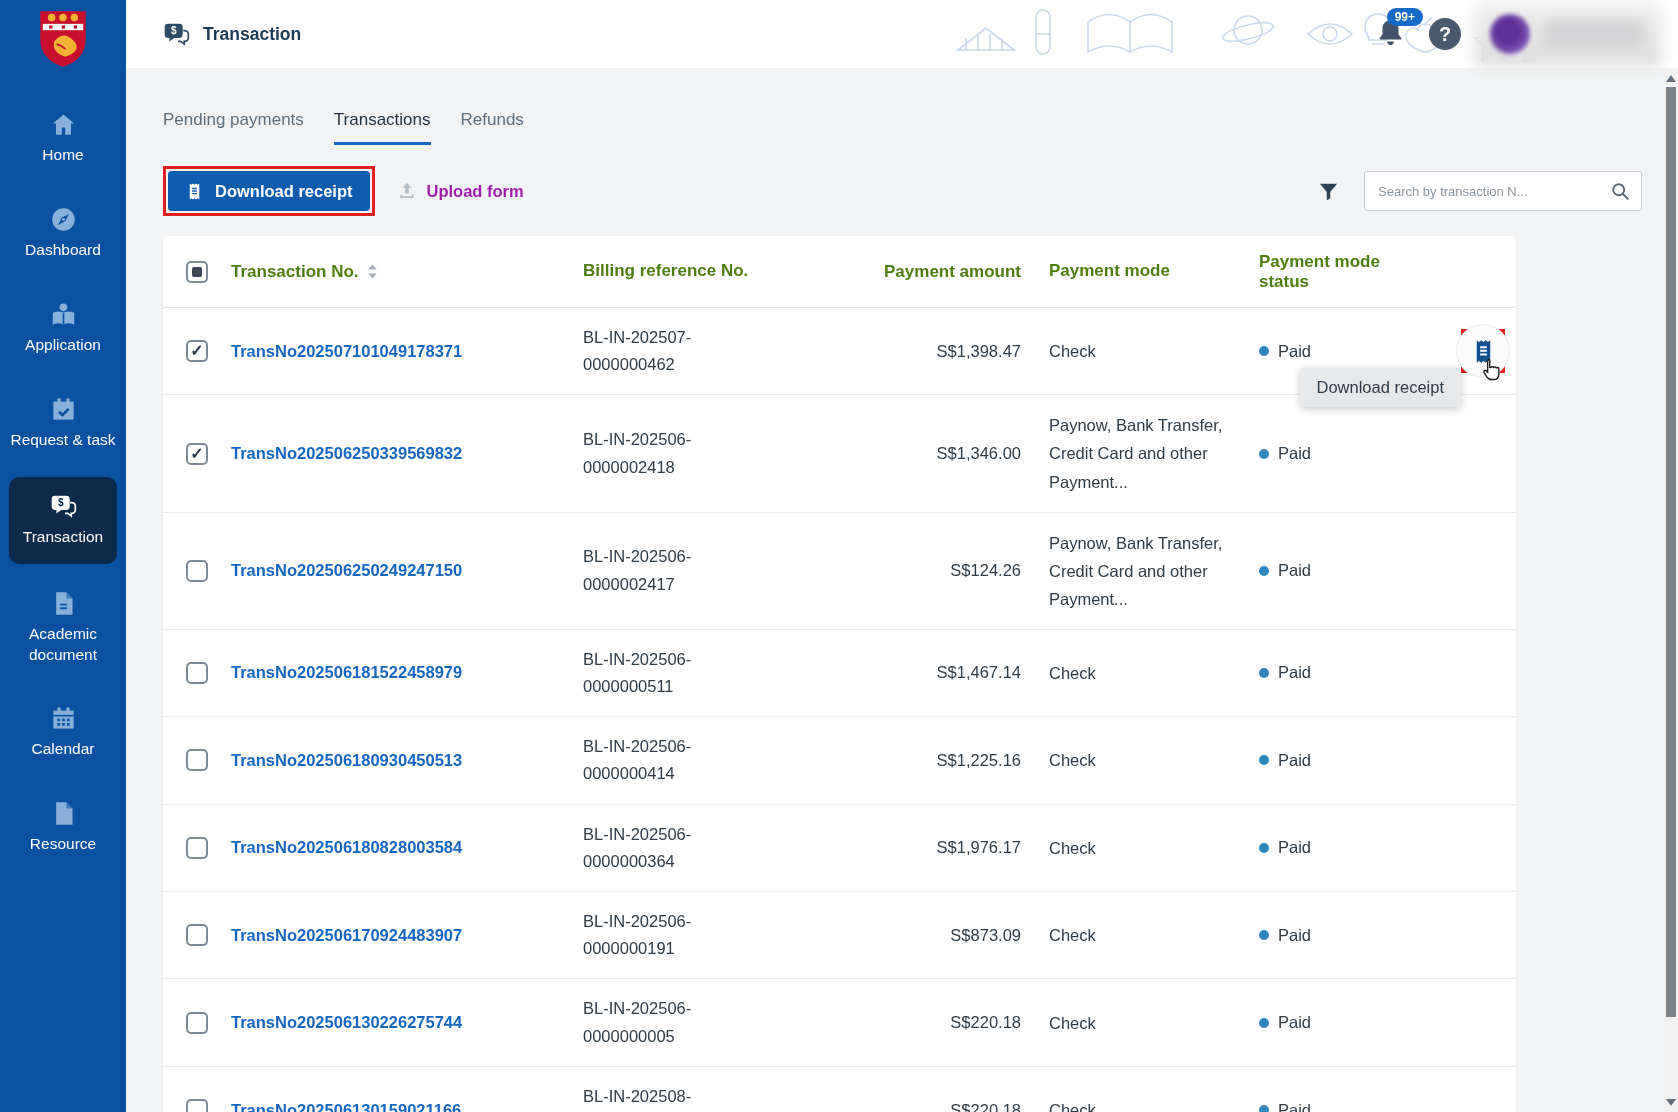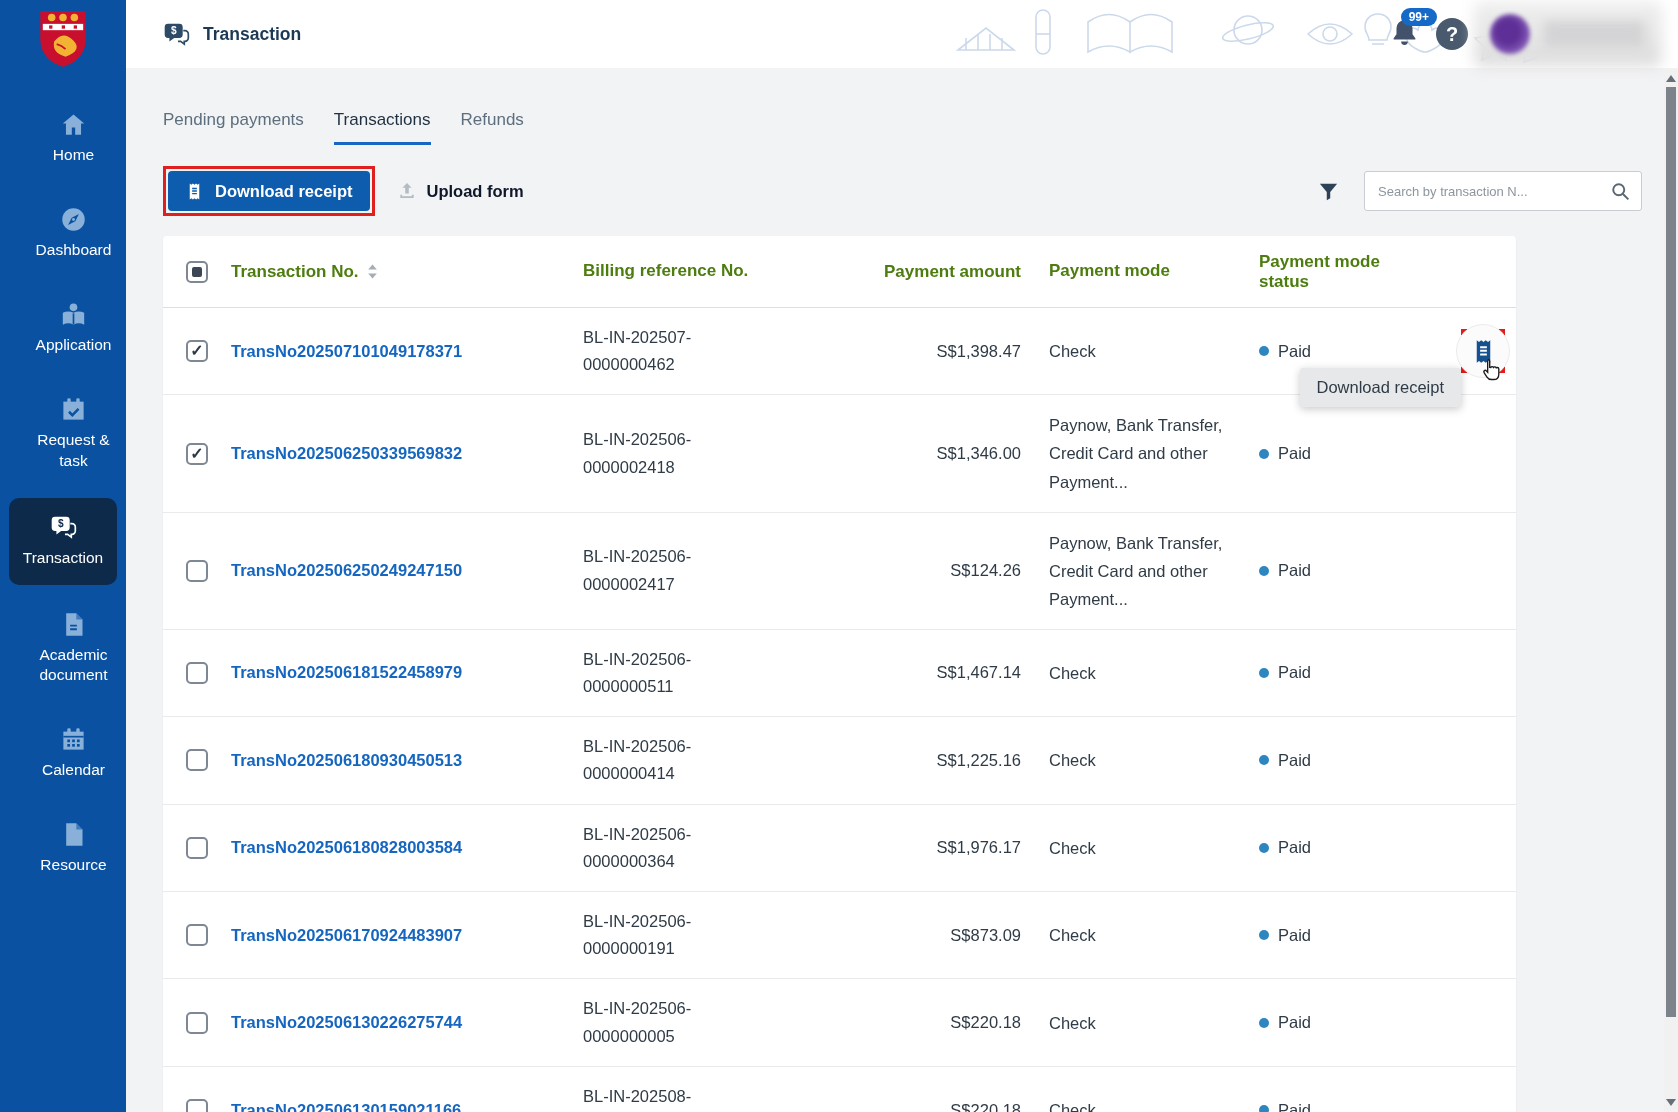--- a/index.html
+++ b/index.html
@@ -4,53 +4,53 @@
 <style>
   * { margin:0; padding:0; box-sizing:border-box; }
   html,body { width:1678px; height:1112px; overflow:hidden; }
   body { font-family:"Liberation Sans", sans-serif; background:#f2f3f4; color:#2f3b46; }
   .app { display:flex; width:100%; height:100%; position:relative; }
 
   
   .sidebar { width:126px; flex-shrink:0; background:#0a51a1; display:flex; flex-direction:column; align-items:center; z-index:6; }
   .logo-wrap { margin:10px 0 19px; }
   .nav { width:100%; display:flex; flex-direction:column; }
-  .nav-item { display:flex; flex-direction:column; align-items:center; gap:7px; padding:20px 5px; color:#fff; font-size:15.5px; line-height:1.35; text-align:center; cursor:pointer;margin-left:21px; }
+  .nav-item { display:flex; flex-direction:column; align-items:center; gap:7px; padding:20px 5px; color:#fff; font-size:15.5px; line-height:1.35; text-align:center; cursor:pointer; }
   .nav-item svg { width:27px; height:27px; fill:#88b0d9; }
   .nav-item.active { background:#0d2a4a; border-radius:10px; margin:6px 9px; padding:16px 3px; }
   .nav-item.active svg { fill:#ffffff; }
 
   
   .main { flex:1; min-width:0; display:flex; flex-direction:column; position:relative; }
   .topbar { height:68px; background:#fff; display:flex; align-items:center; padding:0 26px 0 37px; position:relative; flex-shrink:0; }
   .page-title { display:flex; align-items:center; gap:13px; font-size:17.5px; font-weight:700; color:#1c3a55; z-index:2; }
   .page-title svg { width:27px; height:27px; fill:#2d4a66; }
   .doodles { position:absolute; right:90px; top:0; height:68px; width:640px; z-index:1; pointer-events:none; }
-  .topbar-right { margin-left:auto; display:flex; align-items:center; gap:16px; z-index:2; }
+  .topbar-right { margin-left:auto; display:flex; align-items:center; gap:23px; z-index:2; }
   .bell-wrap { position:relative; cursor:pointer; }
   .bell-wrap svg { width:31px; height:31px; fill:#42526b; }
   .badge { position:absolute; top:-9px; right:-17px; background:#1569c7; color:#fff; font-size:12px; font-weight:700; padding:2px 8px; border-radius:11px; }
   .help { width:32px; height:32px; border-radius:50%; background:#4a5a6e; color:#fff; font-size:20px; font-weight:700; display:flex; align-items:center; justify-content:center; cursor:pointer; }
   .avatar-group { position:relative; width:168px; height:54px; cursor:pointer; }
   .avatar-bg { position:absolute; inset:-6px -10px; background:linear-gradient(180deg,#efefef,#dddddd); filter:blur(7px); border-radius:8px; }
   .avatar-circle { position:absolute; left:6px; top:7px; width:40px; height:40px; border-radius:50%;
       background:radial-gradient(circle at 45% 45%, #5e2f96 35%, #8a62bd 75%, #b79fd6); filter:blur(2px); }
   .avatar-name { position:absolute; left:60px; top:14px; width:100px; height:26px; background:#d4d4d6; filter:blur(5px); border-radius:4px; }
 
   
   .content { flex:1; padding:42px 36px 0 37px; position:relative; overflow:hidden; }
   .tabs { display:flex; gap:30px; font-size:17px; color:#5d6e7e; }
   .tab { padding-bottom:12px; border-bottom:3px solid transparent; cursor:pointer; }
   .tab.active { color:#1f3040; font-weight:400; border-bottom-color:#1766c2; }
 
   .toolbar { margin-top:21px; display:flex; align-items:center; }
   .btn-red-wrap { border:3px solid #e01f1f; padding:2px; }
   .btn-primary { background:#0e5cad; color:#fff; border:none; height:40px; padding:0 17px; font-size:16.5px; font-weight:700; border-radius:4px; display:flex; align-items:center; gap:11px; cursor:pointer; font-family:inherit; }
   .btn-primary svg { width:19px; height:19px; }
-  .btn-disabled { display:flex; align-items:center; gap:10px; margin-left:22px; color:#0f172a; font-size:16.5px; font-weight:700; cursor:default; }
+  .btn-disabled { display:flex; align-items:center; gap:10px; margin-left:22px; color:#a21caf; font-size:16.5px; font-weight:700; cursor:default; }
   .btn-disabled svg { width:20px; height:20px; fill:#b4bbc1; }
   .toolbar-right { margin-left:auto; display:flex; align-items:center; gap:24px; }
   .filter-btn { cursor:pointer; display:flex; }
   .filter-btn svg { width:23px; height:23px; fill:#2e4257; }
   .search-box { width:278px; height:40px; background:#fff; border:1px solid #c7cdd3; border-radius:3px; display:flex; align-items:center; padding:0 10px 0 13px; }
   .search-box input { flex:1; min-width:0; border:none; outline:none; font-size:13px; color:#3b82f6; font-family:inherit; background:transparent; }
   .search-box input::placeholder { color:#8d959d; }
   .search-box svg { width:21px; height:21px; flex-shrink:0; }
 
   

